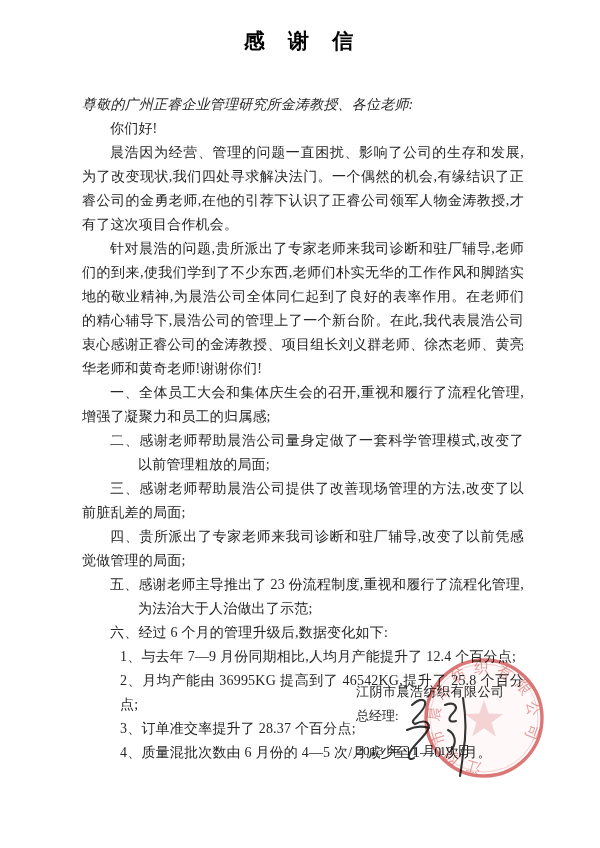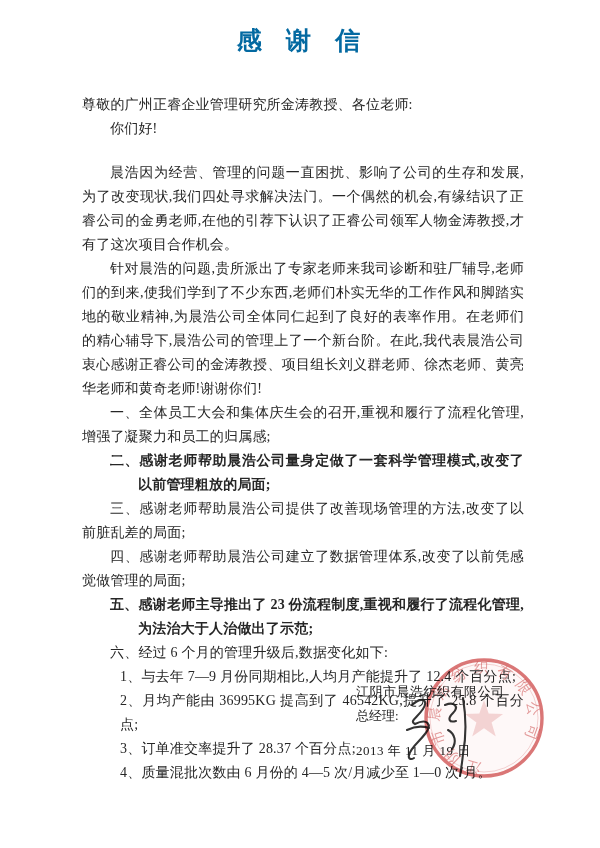--- a/index.html
+++ b/index.html
@@ -13,39 +13,39 @@
     overflow: hidden;
   }
   .content {
     position: absolute;
     top: 24px;
     left: 82px;
     width: 442px;
   }
   .title {
     margin: 2px 0 0 0;
-    font-size: 25px;
+    font-size: 21px;
     font-weight: bold;
     letter-spacing: 9px;
     text-align: center;
-    color: #0369a1;
+    color: #000000;
     line-height: 30px;
   }
   p {
     margin: 0;
     font-size: 14px;
     line-height: 24px;
     text-align: justify;
     letter-spacing: 0.2px;
   }
-  .salutation { margin-top: 37px; }
+  .salutation { margin-top: 37px; font-style: italic; }
   .greeting   { }
-  .para-first { margin-top: 20px; font-family: Liberation Serif, serif; }
+  .para-first { margin-top: 0; font-family: Liberation Serif, serif; }
   .indent { text-indent: 2em; }
-  .hang   { padding-left: 4em; text-indent: -2em; font-weight: bold; }
+  .hang   { padding-left: 4em; text-indent: -2em; }
   .sub    { margin-left: 38px; }
   .sig-block {
     position: absolute;
     left: 356px;
     top: 682px;
     width: 170px;
     font-size: 13px;
     color: #222222;
   }
   .sig-line { line-height: 20px; }
@@ -81,21 +81,21 @@
 
     <p class="salutation">尊敬的广州正睿企业管理研究所金涛教授、各位老师:</p>
     <p class="greeting indent">你们好!</p>
 
     <p class="para-first indent">晨浩因为经营、管理的问题一直困扰、影响了公司的生存和发展,为了改变现状,我们四处寻求解决法门。一个偶然的机会,有缘结识了正睿公司的金勇老师,在他的引荐下认识了正睿公司领军人物金涛教授,才有了这次项目合作机会。</p>
     <p class="indent">针对晨浩的问题,贵所派出了专家老师来我司诊断和驻厂辅导,老师们的到来,使我们学到了不少东西,老师们朴实无华的工作作风和脚踏实地的敬业精神,为晨浩公司全体同仁起到了良好的表率作用。在老师们的精心辅导下,晨浩公司的管理上了一个新台阶。在此,我代表晨浩公司衷心感谢正睿公司的金涛教授、项目组长刘义群老师、徐杰老师、黄亮华老师和黄奇老师!谢谢你们!</p>
 
     <p class="indent">一、全体员工大会和集体庆生会的召开,重视和履行了流程化管理,增强了凝聚力和员工的归属感;</p>
     <p class="hang">二、感谢老师帮助晨浩公司量身定做了一套科学管理模式,改变了以前管理粗放的局面;</p>
     <p class="indent">三、感谢老师帮助晨浩公司提供了改善现场管理的方法,改变了以前脏乱差的局面;</p>
-    <p class="indent">四、感谢老师帮助晨浩公司建立了数据管理体系,改变了以前凭感觉做管理的局面;</p>
+    <p class="indent">四、贵所派出了专家老师来我司诊断和驻厂辅导,改变了以前凭感觉做管理的局面;</p>
     <p class="hang">五、感谢老师主导推出了 23 份流程制度,重视和履行了流程化管理,为法治大于人治做出了示范;</p>
     <p class="indent">六、经过 6 个月的管理升级后,数据变化如下:</p>
 
     <p class="sub">1、与去年 7—9 月份同期相比,人均月产能提升了 12.4 个百分点;</p>
     <p class="sub">2、月均产能由 36995KG 提高到了 46542KG,提升了 25.8 个百分点;</p>
     <p class="sub">3、订单准交率提升了 28.37 个百分点;</p>
     <p class="sub">4、质量混批次数由 6 月份的 4—5 次/月减少至 1—0 次/月。</p>
   </div>
 
   <div class="sig-block">

